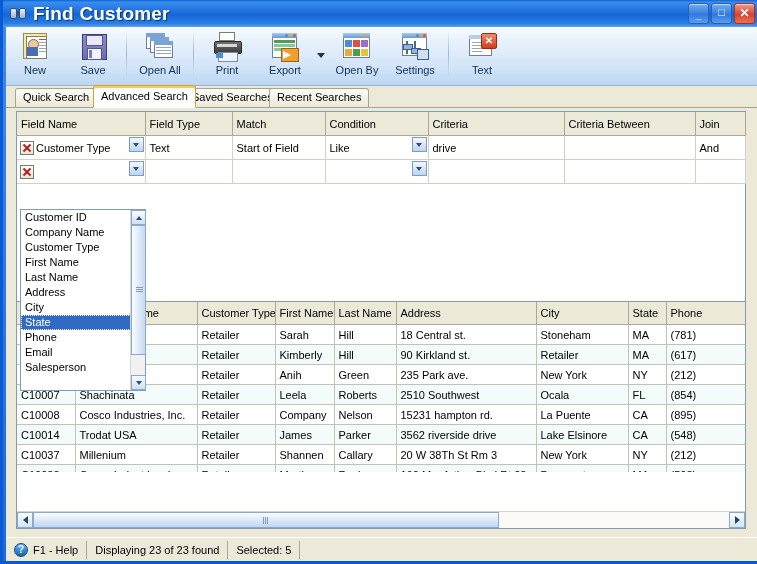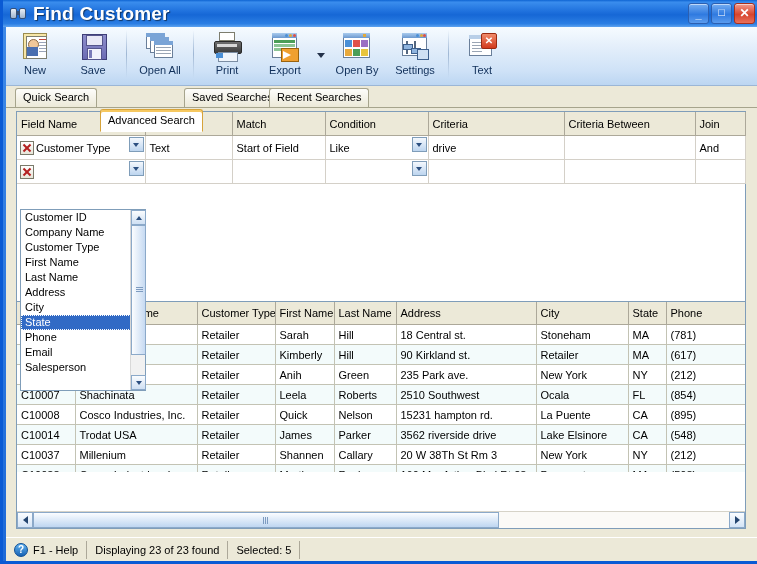--- a/index.html
+++ b/index.html
@@ -324,21 +324,21 @@
           <div class="bar" style="left:6px;top:20px;width:10px;height:1px;background:#9aa5b4;"></div>
           <div style="position:absolute;left:15px;top:2px;width:14px;height:14px;background:linear-gradient(to bottom,#f08a6a,#d23a1d);border:1px solid #9a2a12;border-radius:2px;color:#fff;font-size:10px;font-weight:bold;text-align:center;line-height:13px;">✕</div>
         </div>
         <div class="lbl">Text</div>
       </div>
 
     </div>
 
     <div id="tabstrip">
       <div class="tab" style="left:9px;"><span>Quick Search</span></div>
-      <div class="tab active" style="left:94px;margin-top:24px;"><span>Advanced Search</span></div>
+      <div class="tab active" style="left:87px;"><span>Advanced Search</span></div>
       <div class="tab" style="left:178px;"><span>Saved Searches</span></div>
       <div class="tab" style="left:263px;"><span>Recent Searches</span></div>
     </div>
     <div id="tabline"></div>
 
     <div id="critpanel">
       <table class="ctable">
         <colgroup>
           <col style="width:128px">
             <col style="width:87px">
@@ -486,21 +486,21 @@
             <td>Roberts</td>
             <td>2510 Southwest</td>
             <td>Ocala</td>
             <td>FL</td>
             <td>(854)</td>
           </tr>
           <tr class="odd">
             <td>C10008</td>
             <td>Cosco Industries, Inc.</td>
             <td>Retailer</td>
-            <td>Quick</td>
+            <td>Company</td>
             <td>Nelson</td>
             <td>15231 hampton rd.</td>
             <td>La Puente</td>
             <td>CA</td>
             <td>(895)</td>
           </tr>
           <tr class="even">
             <td>C10014</td>
             <td>Trodat USA</td>
             <td>Retailer</td>

